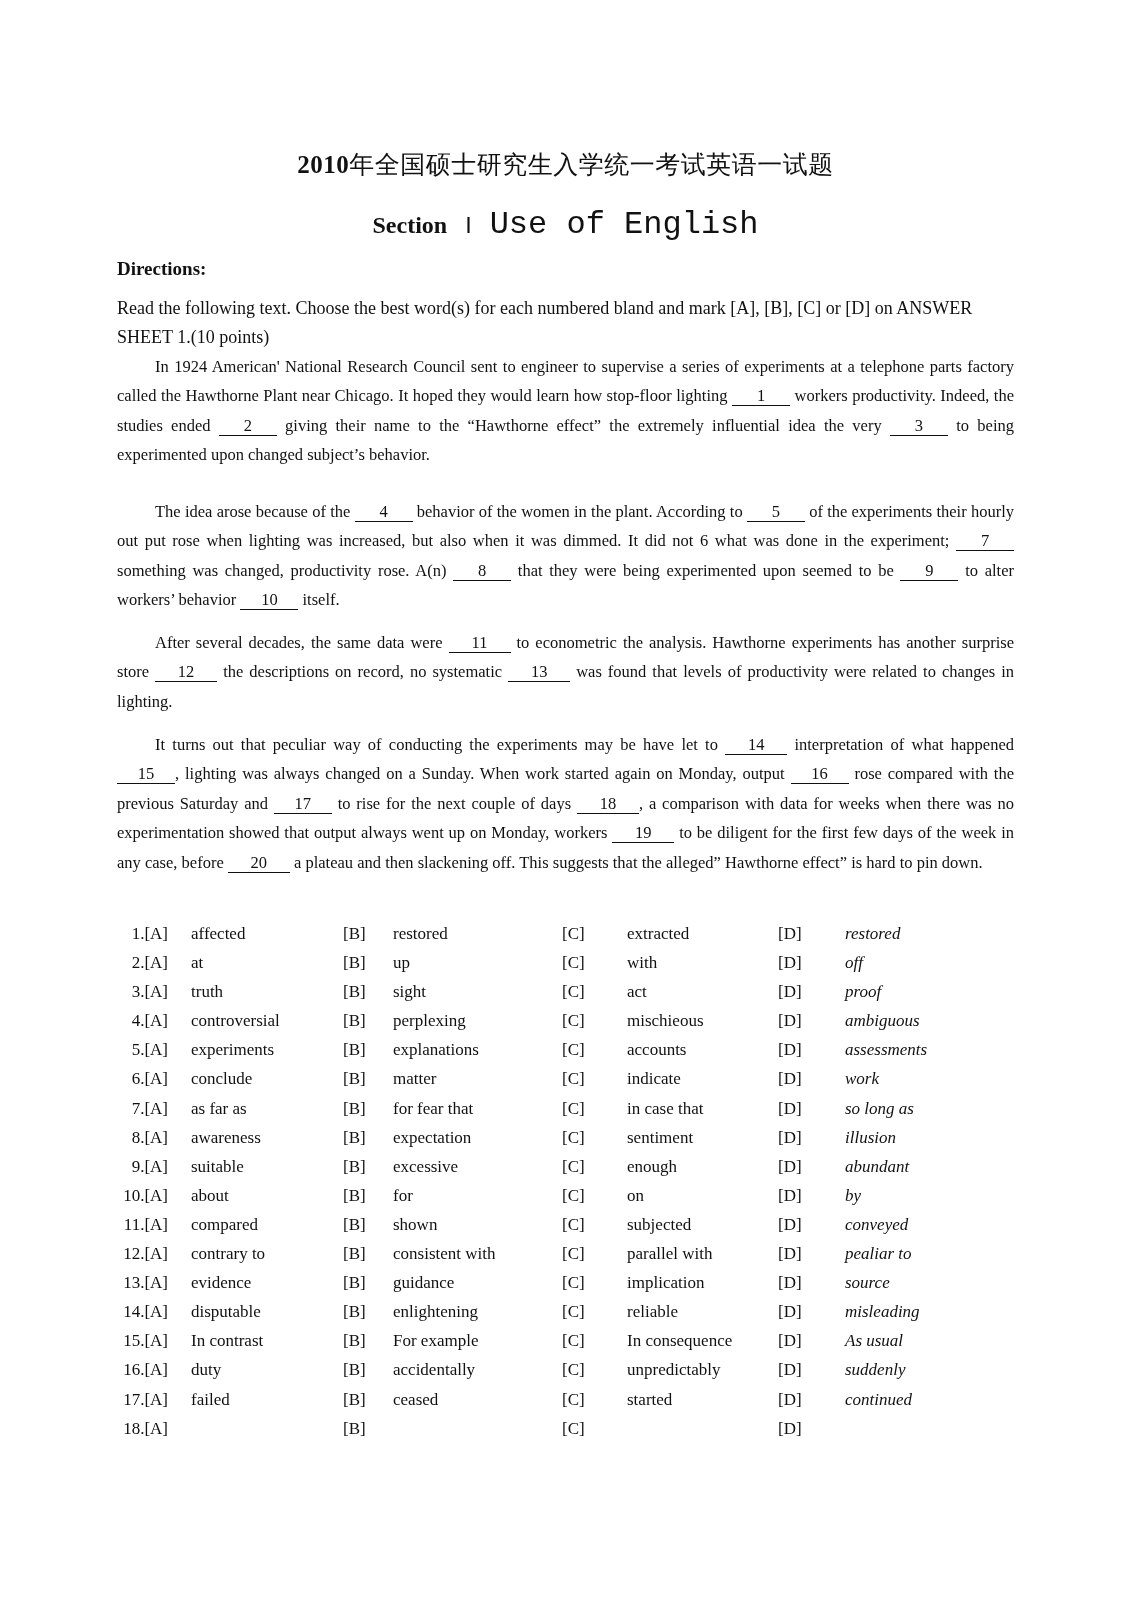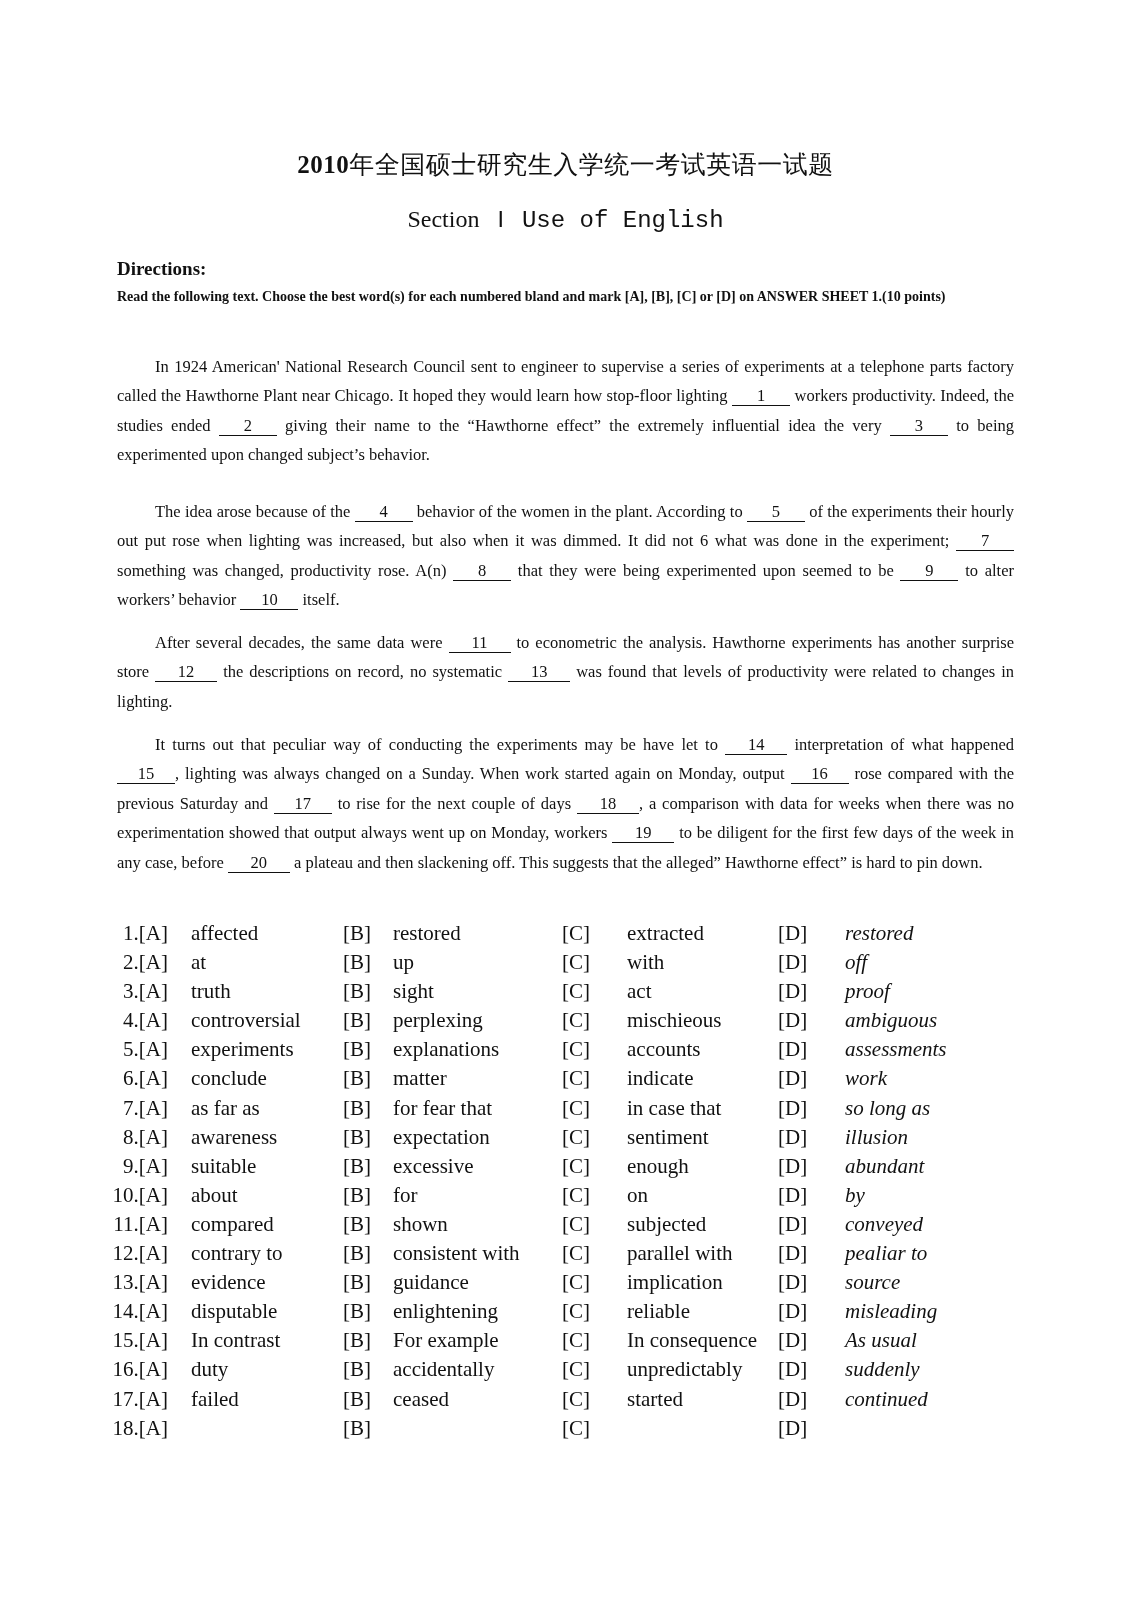--- a/index.html
+++ b/index.html
@@ -9,40 +9,40 @@
   }
   .page { position: absolute; left: 0; top: 0; width: 1131px; height: 1600px; }
   .title {
     position: absolute; top: 148px; left: 0; width: 1131px; text-align: center;
     font-size: 25px; letter-spacing: 0.5px;
   }
   .title .year { font-weight: bold; }
   .section {
     position: absolute; top: 206px; left: 0; width: 1131px; text-align: center; font-size: 24px;
   }
-  .section .sec-word { font-weight: normal; }
+  .section .sec-word { font-weight: bold; }
   .section .roman { font-family: "DejaVu Sans Mono", monospace; margin: 0 18px; font-size: 22px; }
-  .section .sub { font-family: "Liberation Mono", "DejaVu Sans Mono", monospace; font-size: 24px; }
+  .section .sub { font-family: "Liberation Mono", "DejaVu Sans Mono", monospace; font-size: 32px; }
   .directions-label {
     position: absolute; top: 258px; left: 117px; font-weight: bold; font-size: 19px;
   }
   .directions-text {
-    position: absolute; top: 282px; left: 117px; width: 896px; font-weight: bold;
-    font-size: 14px; line-height: 29px;
+    position: absolute; top: 294px; left: 117px; width: 896px; font-weight: normal;
+    font-size: 18px; line-height: 29px;
   }
   .passage {
     position: absolute; left: 117px; width: 897px; font-size: 16.5px; line-height: 29.4px;
     text-align: justify; text-indent: 38px;
   }
   .blank { display: inline-block; text-align: center; border-bottom: 1px solid #111; line-height: 18px; text-indent: 0; }
   .blank.w60 { width: 58px; }
   .blank.w64 { width: 62px; }
   .blank.plain { border-bottom: none; }
   .options {
-    position: absolute; top: 919px; left: 110px; width: 900px; font-size: 21px;
+    position: absolute; top: 919px; left: 110px; width: 900px; font-size: 17px;
   }
   .opt-row { position: relative; height: 29.1px; line-height: 29px; }
   .opt-row span { position: absolute; top: 0; white-space: nowrap; }
   .c-num { left: 0; width: 58px; text-align: right; }
   .c-a { left: 81px; }
   .c-bl { left: 233px; }
   .c-b { left: 283px; }
   .c-cl { left: 452px; }
   .c-c { left: 517px; }
   .c-dl { left: 668px; }

